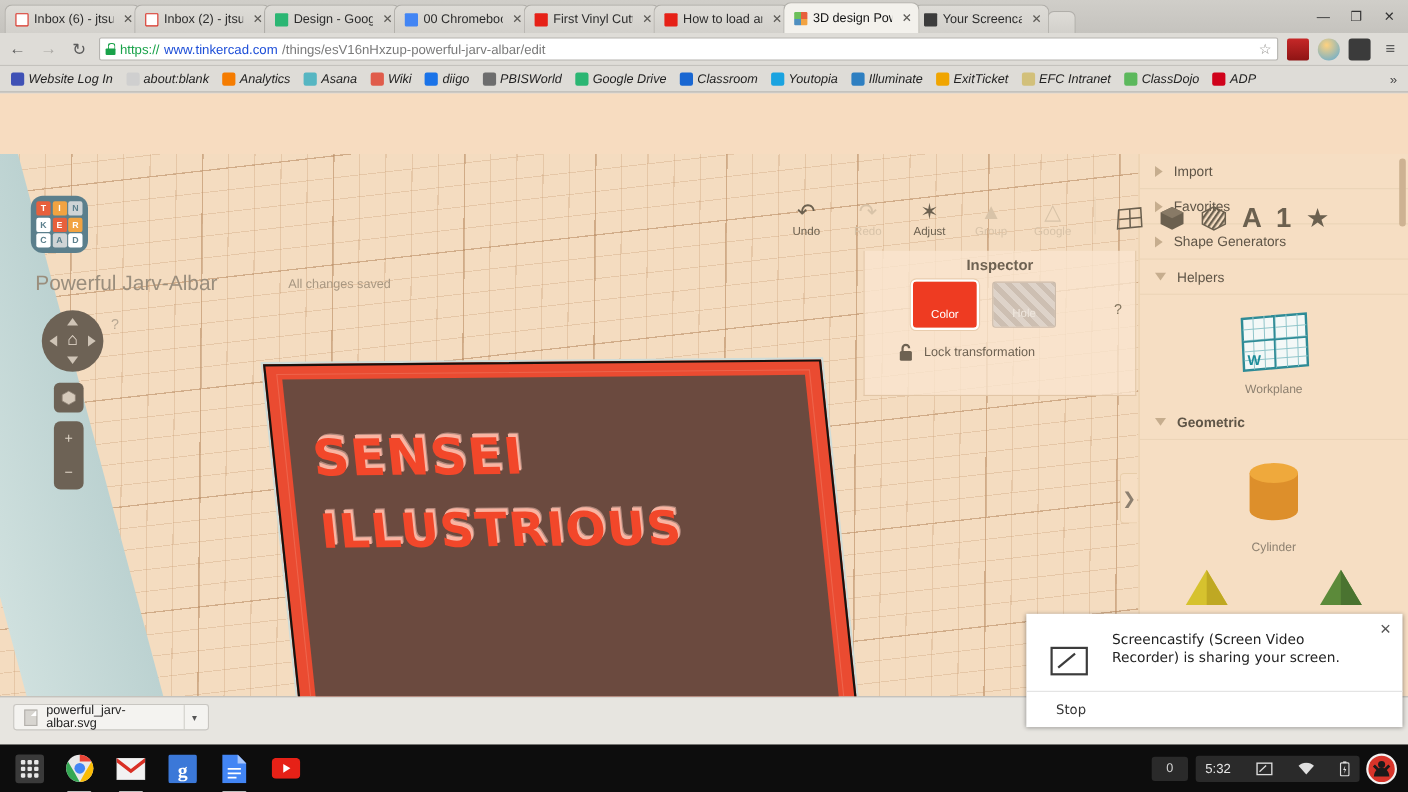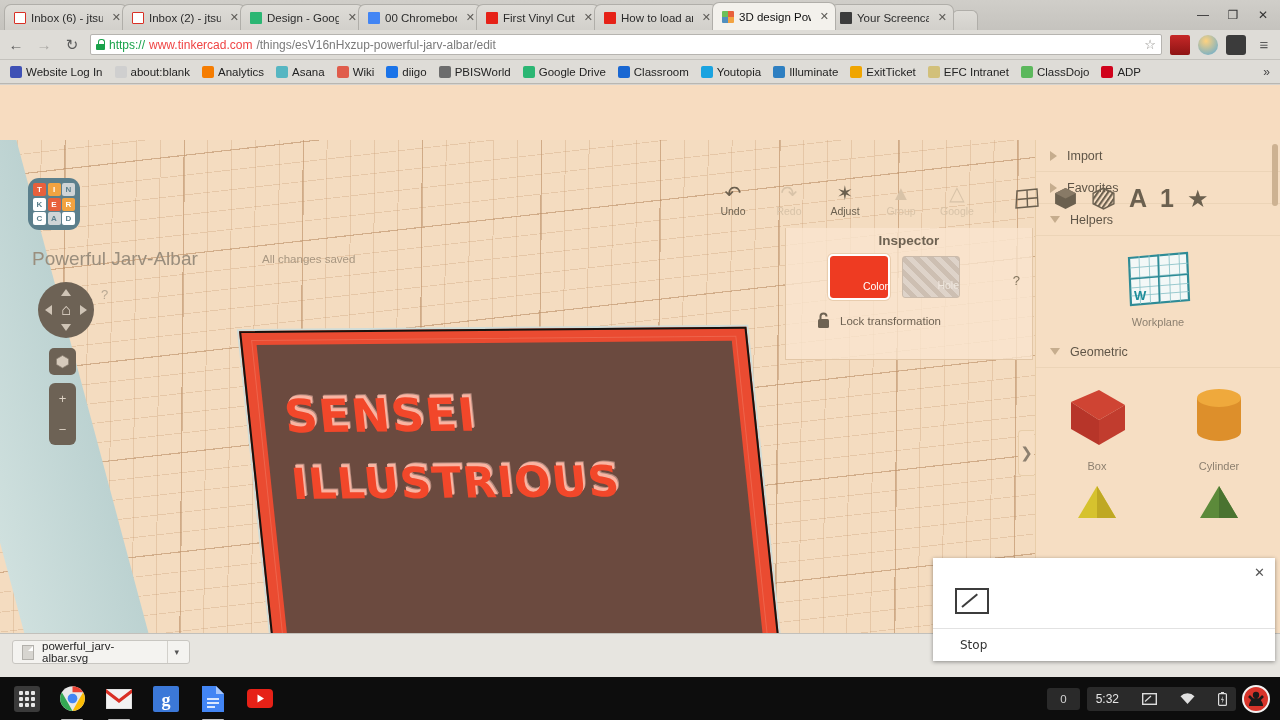--- a/index.html
+++ b/index.html
@@ -38,21 +38,21 @@
   .navicon { width:20px; height:20px; display:flex; align-items:center; justify-content:center;
     color:#5b5b5b; font-size:15px; cursor:pointer; }
   .navicon.dim { color:#a9a7a3; }
   .omni { flex:1; height:21px; background:#fff; border:1px solid #b6b4b0; border-radius:2px;
     display:flex; align-items:center; padding:0 5px; gap:4px; font-size:12px; }
   .lock { width:9px; height:11px; position:relative; flex:none; }
   .lock:before { content:""; position:absolute; left:0; bottom:0; width:9px; height:6px; background:#19a24a; border-radius:1px; }
   .lock:after { content:""; position:absolute; left:2px; top:0; width:5px; height:6px;
     border:1.5px solid #19a24a; border-bottom:none; border-radius:3px 3px 0 0; }
   .url-sec { color:#19a24a; }
-  .url-host { color:#ef4444; }
+  .url-host { color:#1d4ed8; }
   .url-rest { color:#7a7a7a; }
   .star { margin-left:auto; color:#8d8b87; font-size:13px; cursor:pointer; }
   .extn { width:20px; height:20px; flex:none; cursor:pointer; border-radius:2px; }
 
   
   .bookmarks { height:24px; background:#dedcd7; display:flex; align-items:center; gap:0;
     padding:0 4px; border-bottom:1px solid #b9b7b2; font-size:11.5px; color:#232323; overflow:hidden; }
   .bm { display:flex; align-items:center; gap:4px; padding:2px 6px; white-space:nowrap; cursor:pointer; border-radius:2px; }
   .bmi { width:12px; height:12px; flex:none; border-radius:2px; display:block; }
   .bm-more { margin-left:auto; padding:0 6px; color:#444; cursor:pointer; font-size:12px; }
@@ -123,21 +123,21 @@
     font-family:"DejaVu Sans", sans-serif; font-weight:bold; font-size:46px; line-height:68px;
     letter-spacing:1px; text-shadow: 2px -3px 0 #f9b4a2, 3px -4px 0 rgba(250,200,185,.5); }
   .objtext .l2 { font-size:43px; }
 
   
   .inspector { position:absolute; left:785px; top:143px; width:248px; height:132px;
     background:rgba(250,230,208,.78); border:1px solid #e2c6a6; border-top:none; z-index:35; }
   .inspector .ititle { text-align:center; font-size:13.5px; color:#6e6252; padding:5px 0 8px; font-weight:bold; }
   .iswatches { display:flex; gap:14px; padding-left:44px; }
   .sw { width:58px; height:42px; border-radius:3px; position:relative; cursor:pointer;
-    display:flex; align-items:flex-end; justify-content:flex-end; }
+    display:flex; align-items:flex-end; justify-content:center; }
   .sw span { font-size:10.5px; color:#fff; padding-bottom:6px; }
   .sw.color { background:#ee3b22; outline:2px solid #fff; box-shadow:0 0 0 3px #e9cdae; }
   .sw.hole { background:repeating-linear-gradient(45deg,#ded3c9 0 5px,#cdbfb2 5px 10px); border:1px solid #cbbbab; }
   .sw.hole span { color:#efe7de; }
   .ihelp { position:absolute; right:12px; top:45px; font-size:13px; color:#84765f; cursor:pointer; }
   .ilock { display:flex; align-items:center; gap:9px; padding:14px 0 0 30px; font-size:11.5px; color:#6e6252; cursor:pointer; }
 
   
   .sidebar { position:absolute; right:0; top:55px; width:245px; height:493px;
     background:#f6dec3; border-left:1px solid #e8cda9; z-index:38; overflow:hidden; }
@@ -264,21 +264,21 @@
           <span class="url-rest">/things/esV16nHxzup-powerful-jarv-albar/edit</span>
         <span class="star">☆</span>
       </div>
       <div class="extn" style="background:linear-gradient(#c62828,#8e1414);"></div>
       <div class="extn" style="background:radial-gradient(circle at 40% 30%,#ffd27f,#5aa9d6);border-radius:50%;"></div>
       <div class="extn" style="background:#3b3b3b;border-radius:3px;"></div>
       <div class="navicon">≡</div>
     </div>
 
     <div class="bookmarks">
-      <div id="bm-host" style="display:flex;align-items:center;">
+      <div id="bm-host" style="display:flex;align-items:center;font-style:italic;">
           <div class="bm">
             <span class="bmi" style="background: rgb(63, 81, 181);"></span>
             <span>Website Log In</span>
           </div>
           <div class="bm">
             <span class="bmi" style="background: rgb(207, 207, 207);"></span>
             <span>about:blank</span>
           </div>
           <div class="bm">
             <span class="bmi" style="background: rgb(245, 124, 0);"></span>
@@ -471,20 +471,24 @@
         <div class="sbar"></div>
 
         <div class="sec">
           <span class="tri"></span>
           <span>Import</span>
         </div>
         <div class="sec">
           <span class="tri"></span>
           <span>Favorites</span>
         </div>
+        <div class="sec">
+          <span class="tri"></span>
+          <span>Shape Generators</span>
+        </div>
         <div class="sec open">
           <span class="tri"></span>
           <span>Helpers</span>
         </div>
 
         <div class="grid2">
           <div class="cell">
             <svg width="70" height="62" viewBox="0 0 70 62">
               <path d="M6 10 L64 5 L66 52 L8 57 Z" fill="#f3f8f7" stroke="#2e8b96" stroke-width="2.2"></path>
               <g stroke="#8fc4c9" stroke-width="0.9">
@@ -499,34 +503,26 @@
                 <path d="M8.3 48 L65.8 43.5"></path>
               </g>
               <path d="M35 6.6 L36.5 54.4" stroke="#2e8b96" stroke-width="1.6"></path>
               <path d="M7.3 31 L65 26.2" stroke="#2e8b96" stroke-width="1.6"></path>
               <text x="11" y="52" fill="#1e8d9a" font-size="13" font-weight="bold" font-family="Liberation Sans">W</text>
             </svg>
             <span class="cl">Workplane</span>
           </div>
         </div>
 
-        <div class="sec open" style="margin-top:4px;">
+        <div class="sec open" style="margin-top:4px;font-weight:bold;">
           <span class="tri"></span>
           <span>Geometric</span>
         </div>
 
         <div class="grid2">
-          <div class="cell">
-            <svg width="76" height="74" viewBox="0 0 76 74">
-              <path d="M12 22 L40 10 L66 25 L40 40 Z" fill="#cf4433"></path>
-              <path d="M12 22 L40 40 L40 65 L12 49 Z" fill="#b73529"></path>
-              <path d="M40 40 L66 25 L66 50 L40 65 Z" fill="#c13c2e"></path>
-            </svg>
-            <span class="cl">Box</span>
-          </div>
           <div class="cell">
             <svg width="76" height="74" viewBox="0 0 76 74">
               <path d="M16 18 L16 52 a22 9 0 0 0 44 0 L60 18 Z" fill="#dd8f2b"></path>
               <ellipse cx="38" cy="18" rx="22" ry="9" fill="#efa93c"></ellipse>
             </svg>
             <span class="cl">Cylinder</span>
           </div>
         </div>
 
         <div class="grid2" style="padding-top:2px;">
@@ -547,20 +543,21 @@
 
     </div>
   </div>
 
   <div class="notif">
     <div class="notif-x">✕</div>
     <div class="notif-top">
       <div class="notif-ic">
         <div class="scr-ic"></div>
       </div>
+      <div class="notif-txt">Screencastify (Screen Video Recorder) is sharing your screen.</div>
     </div>
     <div class="notif-btm">Stop</div>
   </div>
 
   <div class="dlbar">
     <div class="dlitem">
       <span class="docico"></span>
       <span>powerful_jarv-albar.svg</span>
       <span class="dlcaret">▾</span>
     </div>

